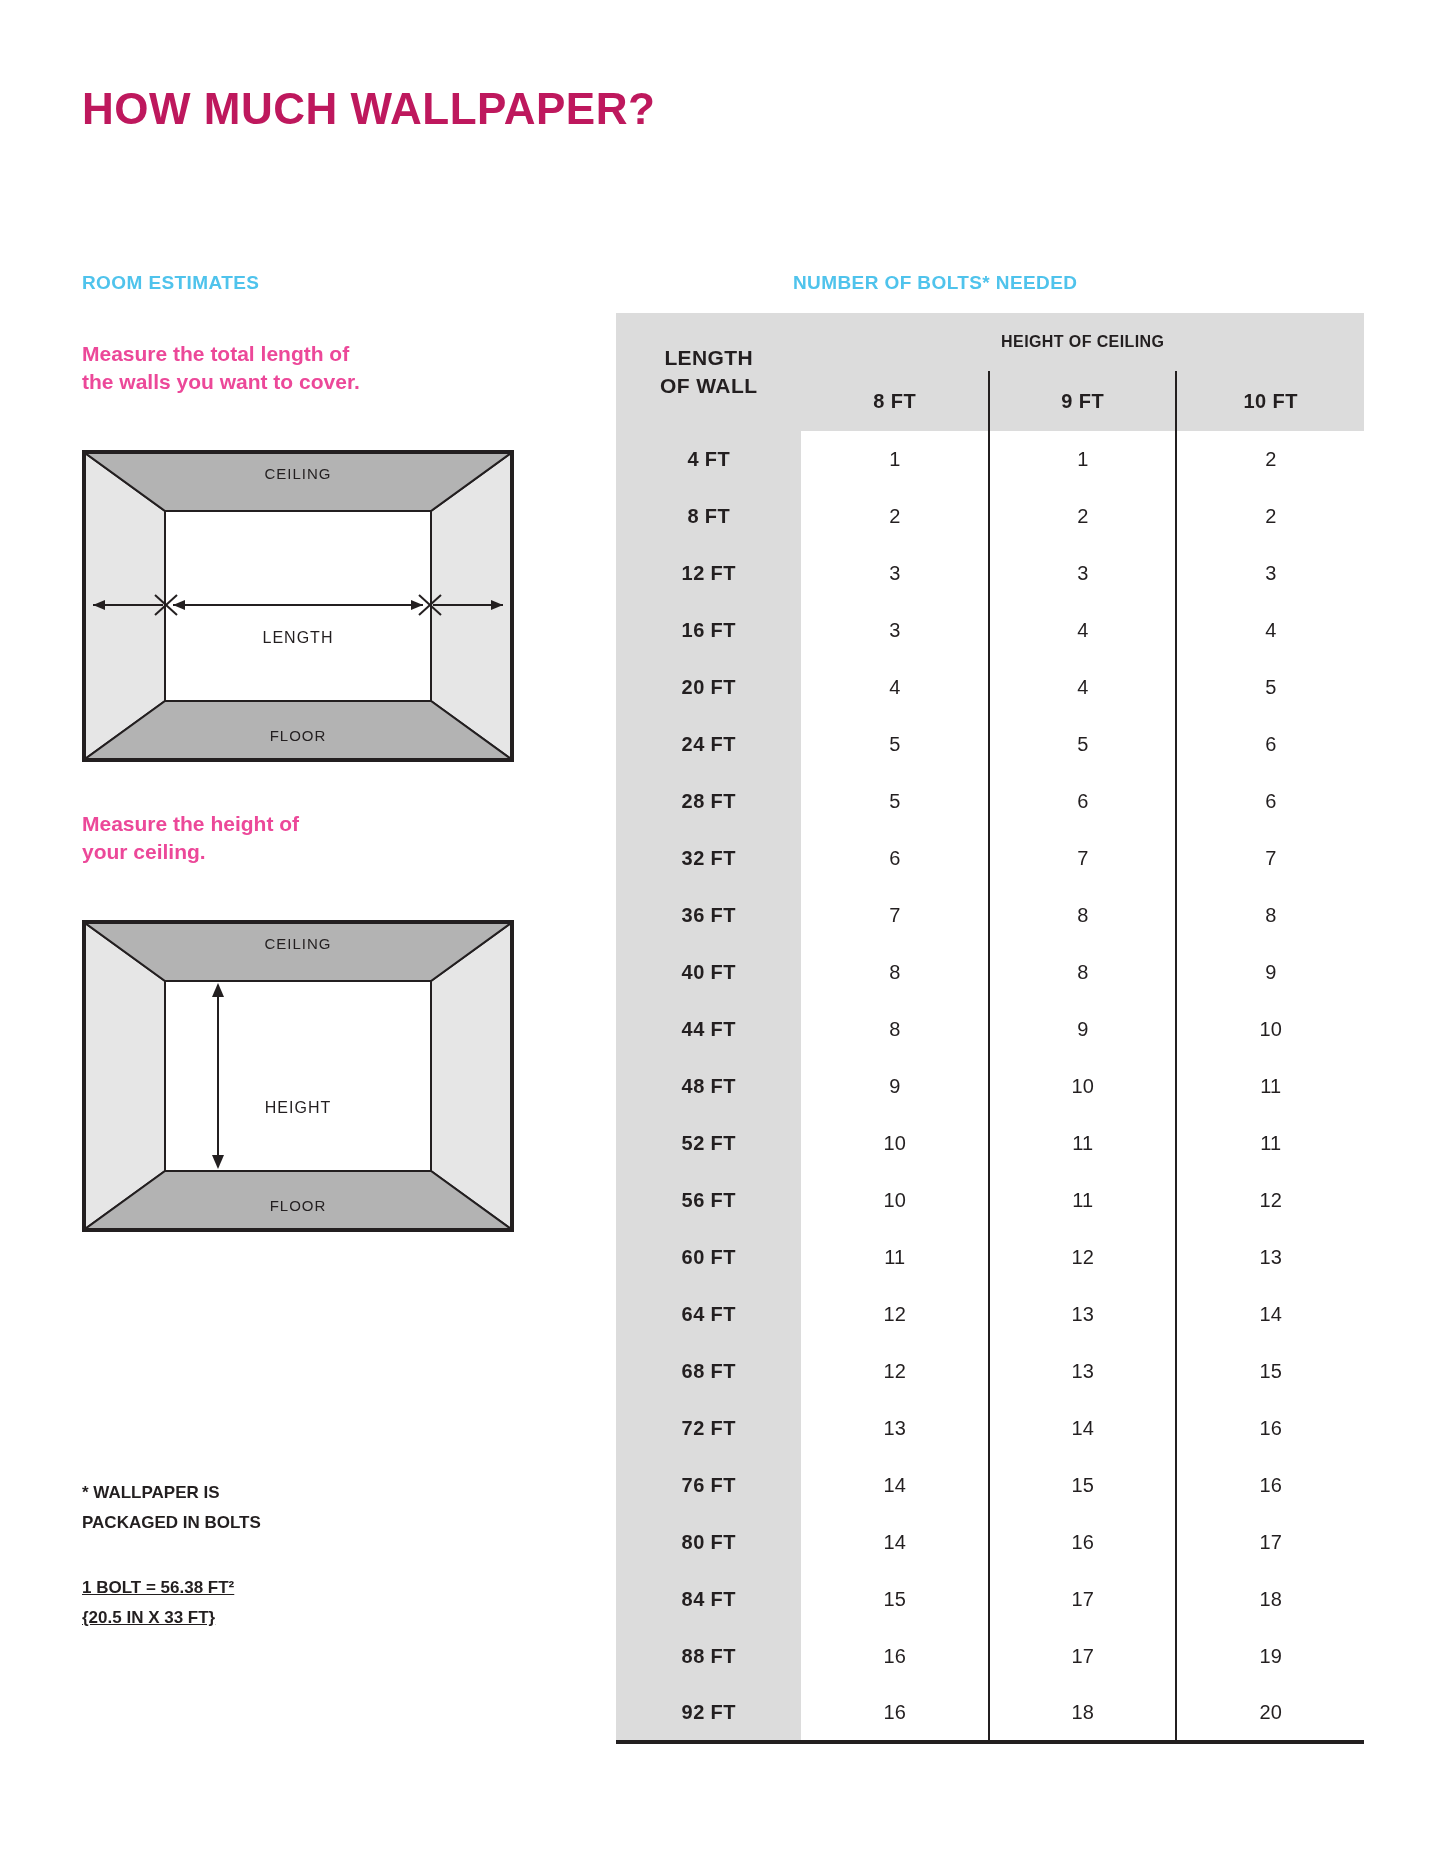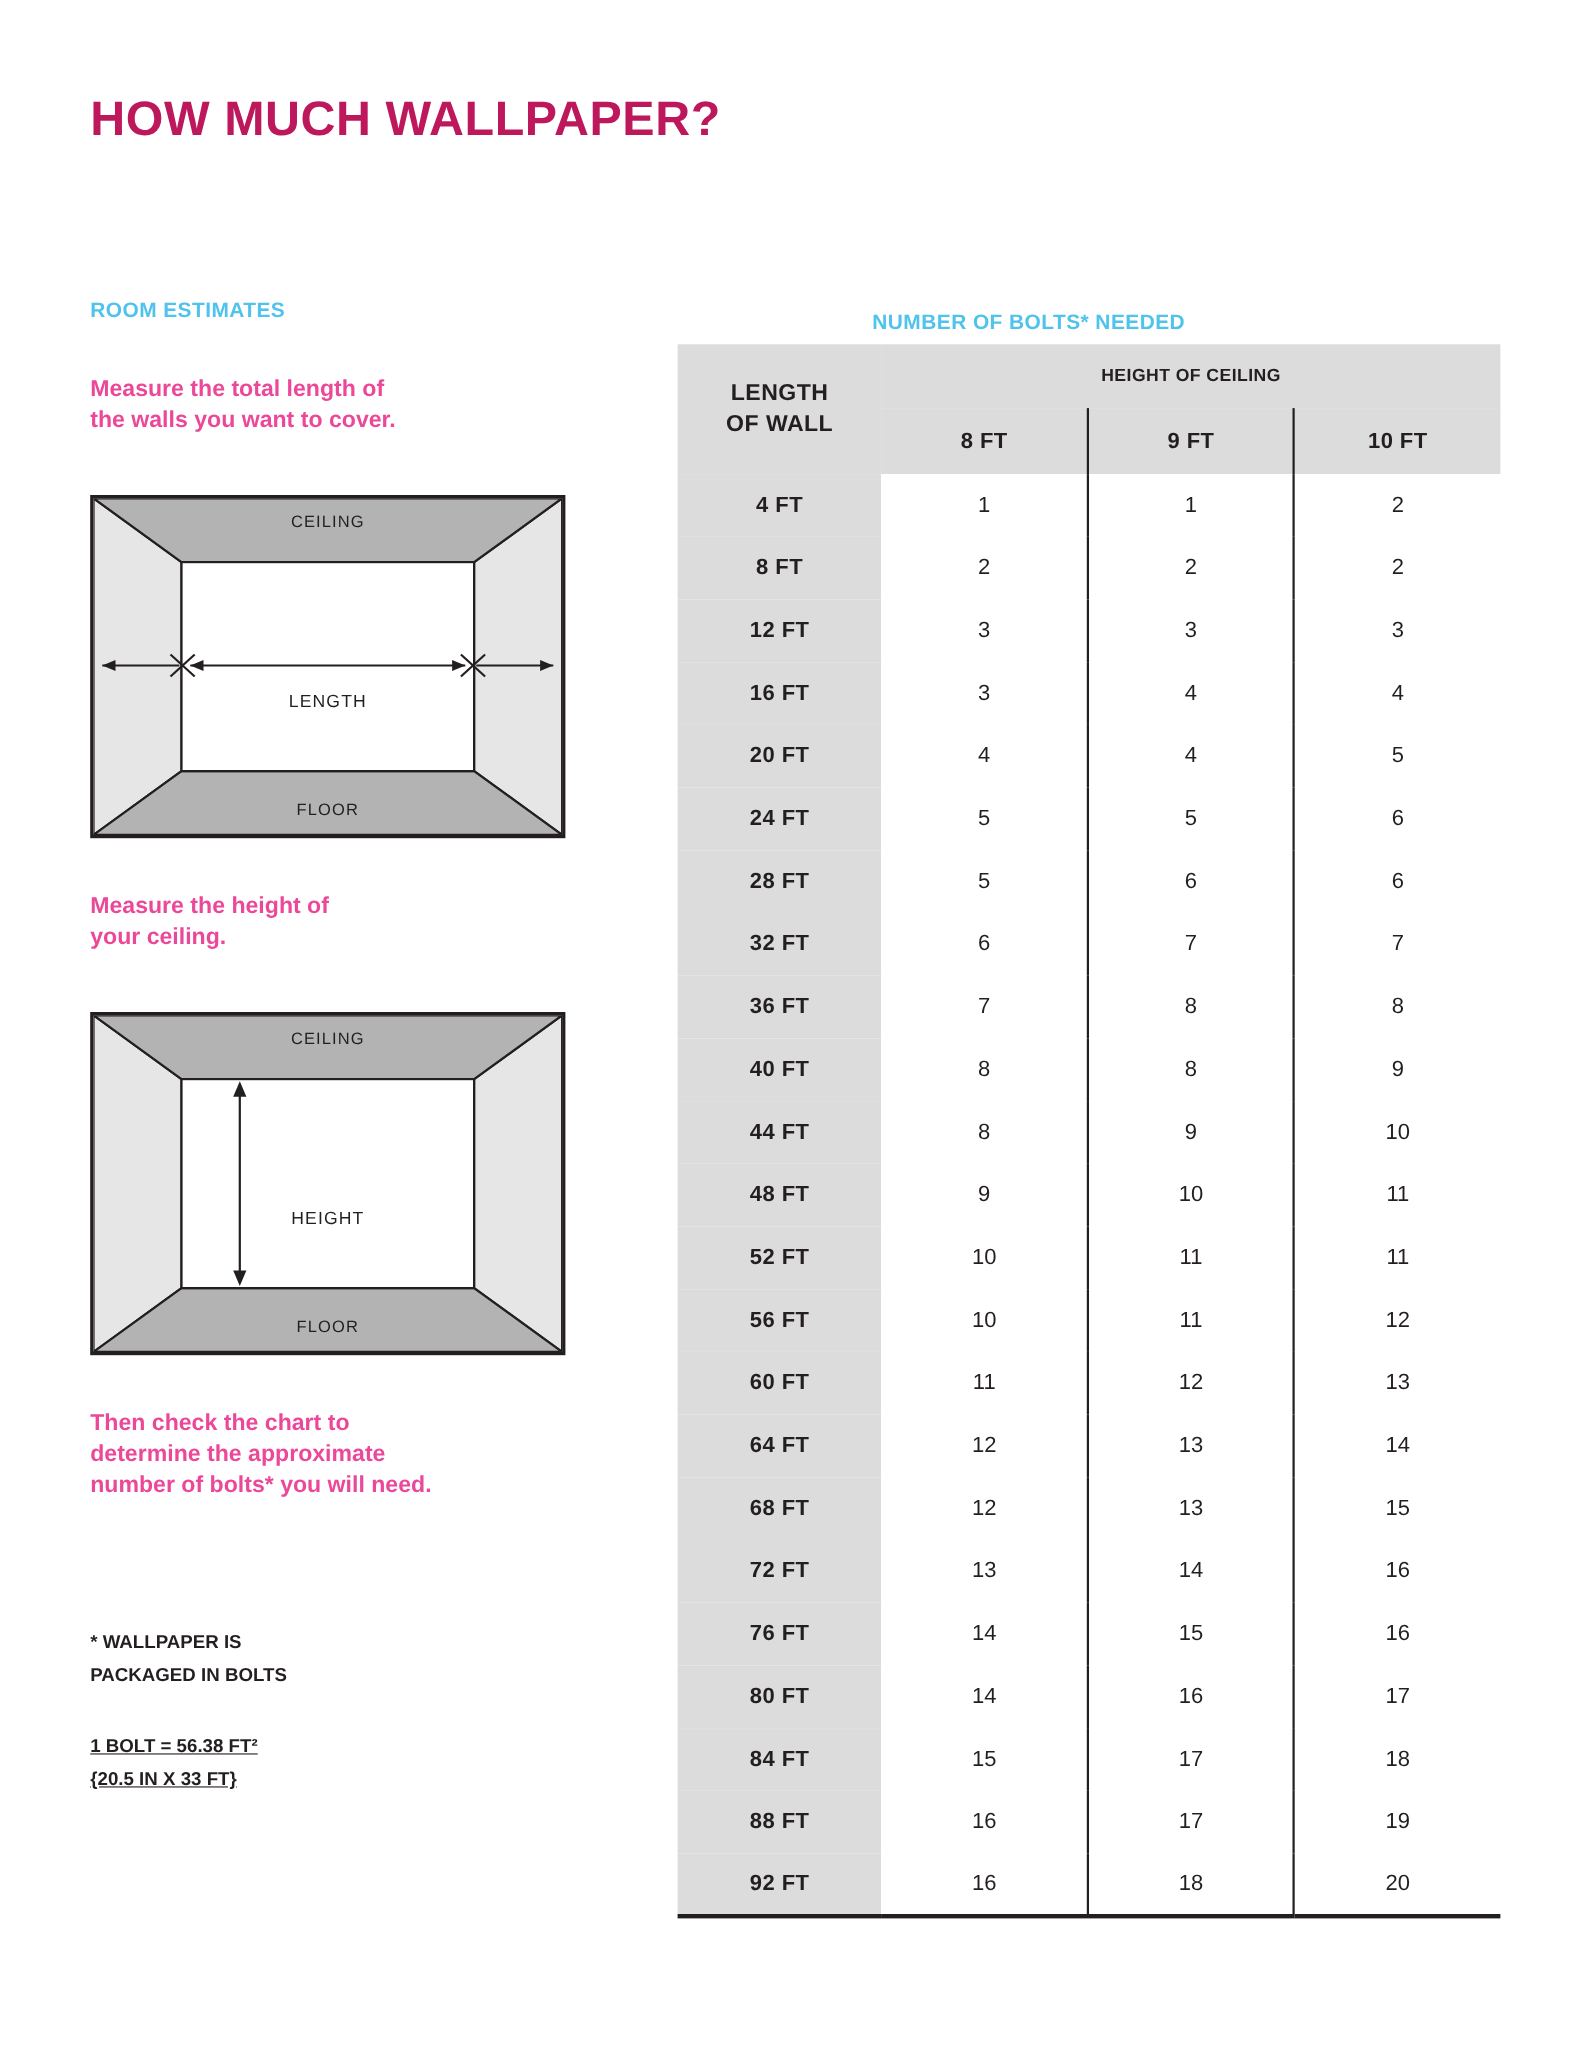--- a/index.html
+++ b/index.html
@@ -35,21 +35,21 @@
 
   
   .section-heading {
     position: absolute;
     font-size: 19px;
     font-weight: bold;
     letter-spacing: 0.4px;
     color: #4fc3ec;
   }
   #heading-room { left: 82px; top: 272px; }
-  #heading-bolts { left: 793px; top: 272px; margin-top: 11px; }
+  #heading-bolts { left: 793px; top: 272px; }
 
   
   .body-text {
     position: absolute;
     font-size: 21px;
     line-height: 28px;
     color: #ec4899;
     white-space: pre-line;
     font-weight: bold;
   }
@@ -172,23 +172,20 @@
 
   <h1 class="main-title">HOW MUCH WALLPAPER?</h1>
 
   <div class="section-heading" id="heading-room">ROOM ESTIMATES</div>
   <div class="section-heading" id="heading-bolts">NUMBER OF BOLTS* NEEDED</div>
 
   <div class="body-text" id="text-measure-length">Measure the total length of
 the walls you want to cover.</div>
   <div class="body-text" id="text-measure-height">Measure the height of
 your ceiling.</div>
-  <div class="body-text" id="text-check-chart">Then check the chart to
-determine the approximate
-number of bolts* you will need.</div>
 
   <div class="bold-note" id="note-packaged">* WALLPAPER IS
    PACKAGED IN BOLTS</div>
   <div class="bold-note" id="note-bolt-size">1 BOLT = 56.38 FT²
 {20.5 IN X 33 FT}</div>
 
   <div class="diagram" id="diagram-length">
     <svg width="426" height="306" viewBox="0 0 426 306">
 
       <polygon points="0,0 80,58 80,248 0,306" fill="#e6e6e6" stroke="#231f20" stroke-width="2"></polygon>

